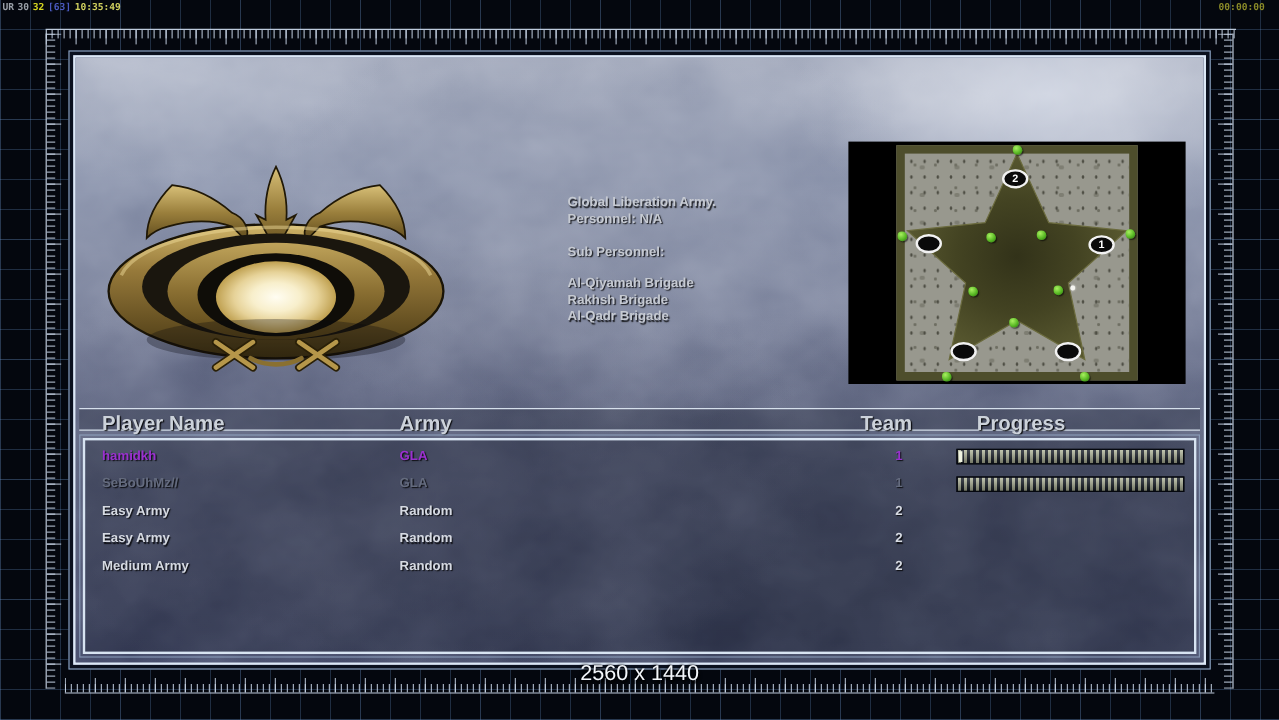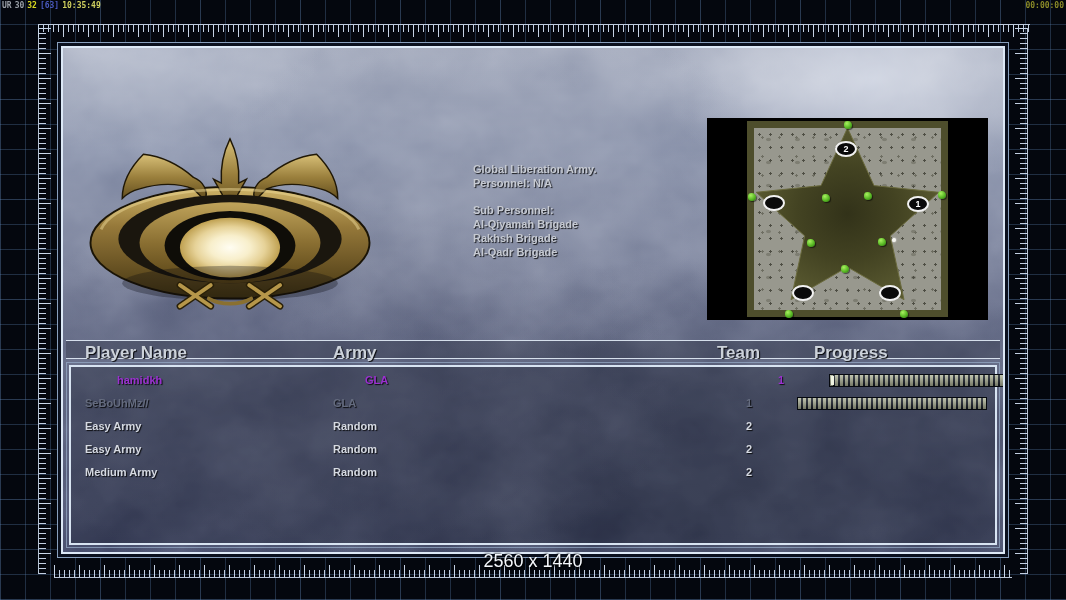--- a/index.html
+++ b/index.html
@@ -42,21 +42,21 @@
     background-size:7px 5px, 13px 25px; background-repeat:repeat-y; background-position:100% 0,100% 0; }
 
   
   .hud-debug { position:absolute; left:2px; top:1px; font:bold 8px "DejaVu Sans Mono", monospace;
     letter-spacing:0; z-index:30; }
   .hud-debug span { margin-right:3px; }
   .seg-0,.seg-1 { color:#9aa0a8; }
   .seg-2 { color:#d8d820; }
   .seg-3 { color:#4a5ac0; }
   .seg-4 { color:#cfcf5e; }
-  .hud-timer { position:absolute; right:2px; top:1px; font:bold 8px "DejaVu Sans Mono", monospace;
+  .hud-timer { position:absolute; right:12px; top:1px; font:bold 8px "DejaVu Sans Mono", monospace;
     color:#8a8a28; z-index:30;margin-left:32px; }
 
   
   .panel { position:absolute; left:57px; top:42px; width:952px; height:516px;
     border:1px solid #89a0be; background:#0a101e; padding:3px; z-index:5; }
   .panel-inner { width:100%; height:100%; border:2px solid #dce8f6; position:relative;
     overflow:hidden; background:#565e7e; }
   .clouds { position:absolute; inset:0;
     background:
       radial-gradient(ellipse 300px 170px at 86% 6%,  rgba(206,212,226,0.9), rgba(206,212,226,0) 70%),
@@ -67,21 +67,21 @@
       linear-gradient(180deg, #8e96ac 0%, #747e9a 20%, #5a627f 45%, #414866 70%, #2b3150 100%); }
   .cloud-noise { position:absolute; inset:0; mix-blend-mode:soft-light; opacity:.9; }
 
   
   .logo { position:absolute; left:22px; top:87px; width:290px; height:178px; }
 
   
   .faction-info { position:absolute; left:410px; top:114px; font-weight:bold; font-size:11px;
     line-height:14px; color:#c6cad2; text-shadow:1px 1px 1px rgba(0,0,0,0.85); }
   .faction-info .gap-lg { margin-top:13px; }
-  .faction-info .gap-md { margin-top:0; }
+  .faction-info .gap-md { margin-top:12px; }
 
   
   .map-box { position:absolute; left:644px; top:70px; width:281px; height:202px; background:#000; }
   .map-area { position:absolute; left:40px; top:3px; width:201px; height:196px;
     border:7px solid #4e4e2c; background-color:#98988e;
     background-image:
       radial-gradient(#4e4e44 1px, transparent 1.3px),
       radial-gradient(#6e6e62 1px, transparent 1.3px),
       radial-gradient(rgba(120,120,108,0.8) 2px, transparent 2.6px);
     background-size:11px 13px, 17px 19px, 29px 23px; }
@@ -255,21 +255,21 @@
 
       <div class="table-header">
         <span class="col-name">Player Name</span>
         <span class="col-army">Army</span>
         <span class="col-team">Team</span>
         <span class="col-progress">Progress</span>
       </div>
 
       <div class="list-outer">
         <div class="list-inner">
-          <div class="prow" style="color: rgb(155, 48, 208); margin-left: 32px;">
+          <div class="prow" style="color: rgb(155, 48, 208);">
             <span class="cell-name">hamidkh</span>
             <span class="cell-army">GLA</span>
             <span class="cell-team">1</span>
             <div class="pbar lead"></div>
           </div>
           <div class="prow" style="color: rgb(100, 107, 126);">
             <span class="cell-name">SeBoUhMz//</span>
             <span class="cell-army">GLA</span>
             <span class="cell-team">1</span>
             <div class="pbar"></div>

